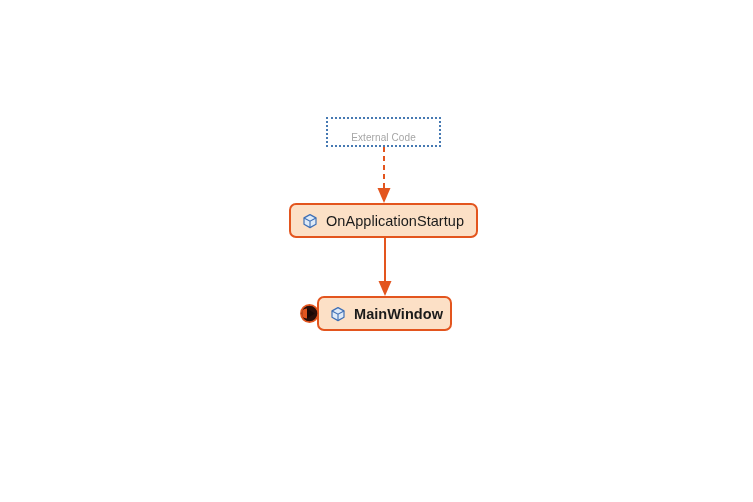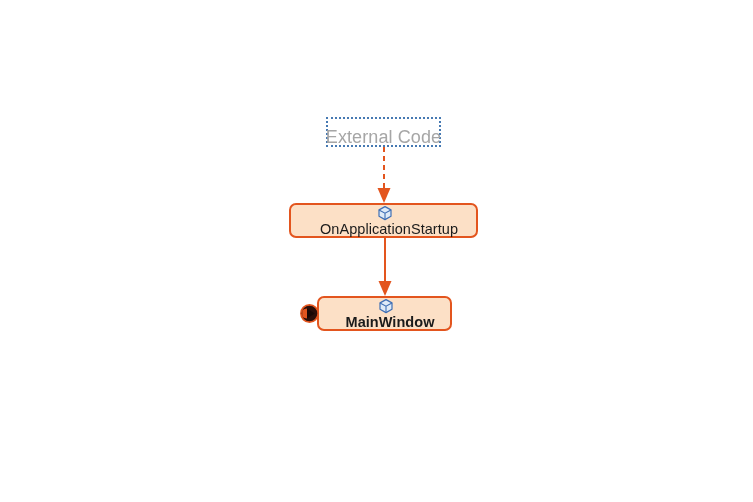--- a/index.html
+++ b/index.html
@@ -43,38 +43,37 @@
     width: 115px;
     height: 30px;
     box-sizing: border-box;
     border: 2px dotted #4679b2;
     background: #ffffff;
     display: flex;
     align-items: center;
     justify-content: center;
   }
   .node-external .label {
-    font-size: 18px;
+    font-size: 10px;
     color: #a6a6a6;
     letter-spacing: 0.1px;
     white-space: nowrap;
     margin-top: 11px;
   }
 
   
   .node-method {
     position: absolute;
     box-sizing: border-box;
     border: 2px solid #e3551e;
     border-radius: 7px;
     background: #fce0c6;
     display: flex;
     align-items: center;
     padding-left: 11px;
-    flex-direction: column;
   }
   .node-method .label {
     font-size: 14.5px;
     color: #1b1b1b;
     white-space: nowrap;
     letter-spacing: 0.05px;
   }
   .cube-icon {
     width: 16px;
     height: 16px;

